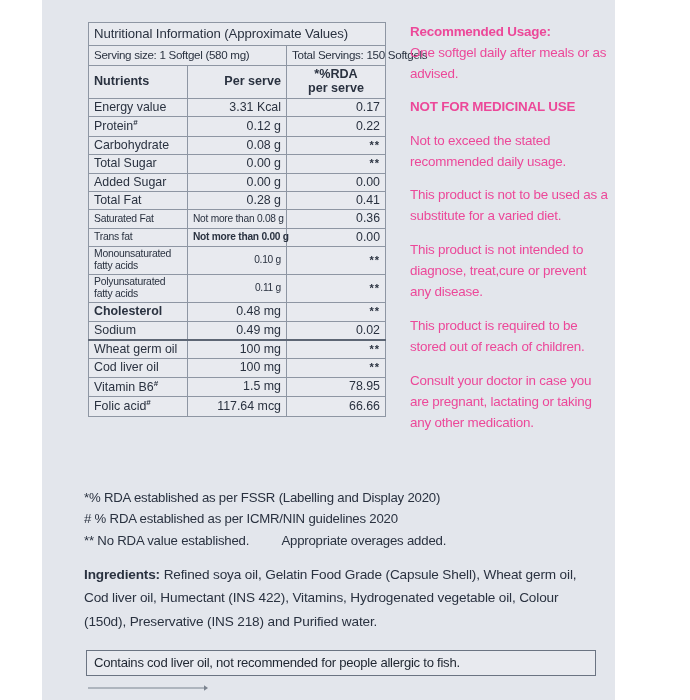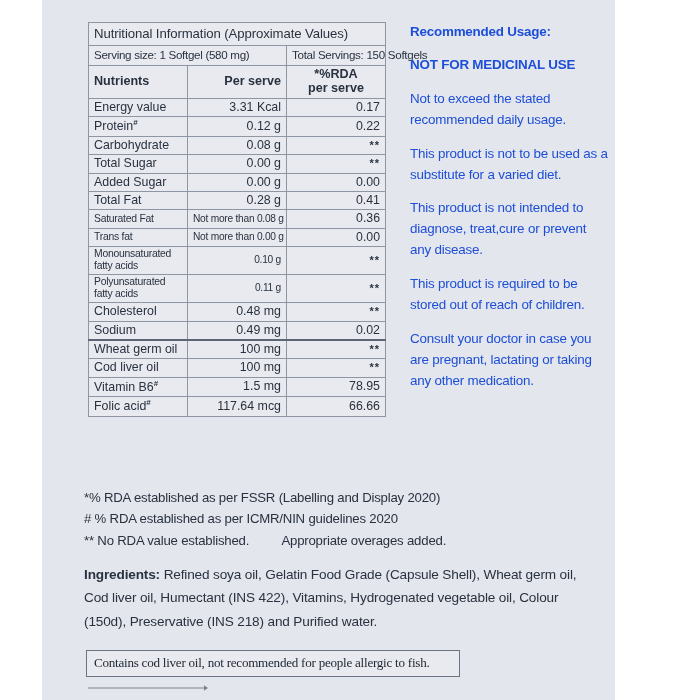--- a/index.html
+++ b/index.html
@@ -134,46 +134,45 @@
     line-height: 1.72;
     letter-spacing: -0.15px;
   }
   .ingredients b { font-weight: bold; }
 
   
   .warn-box {
     position: absolute;
     left: 86px;
     top: 650px;
-    width: 374px;
+    width: 510px;
     padding: 4px 7px 5px 7px;
     border: 1.5px solid #6b7482;
     background: #e8eaef;
     box-sizing: border-box;
     color: #1e2530;
     font-size: 13.1px;
     letter-spacing: -0.25px;
     white-space: nowrap;
-    font-family: Liberation Serif, serif;
   }
   .warn-leader {
     position: absolute;
     left: 88px;
     top: 684px;
     width: 122px;
     height: 8px;
   }
 
   
   .right-col {
     position: absolute;
     left: 410px;
     top: 22px;
     width: 200px;
-    color: #1d4ed8;
+    color: #ec4899;
   }
   .right-col p {
     margin: 0 0 13px 0;
     font-size: 13.4px;
     line-height: 1.56;
     letter-spacing: -0.2px;
   }
   .right-col p.tight { margin-bottom: 12px; }
   .rc-head {
     font-weight: bold;
@@ -245,35 +244,35 @@
               <td class="num" style="width: 100px;">0.28 g</td>
               <td class="rda" style="width: 62px;">0.41</td>
             </tr>
             <tr class="small-row">
               <td style="width: 128px;">Saturated Fat</td>
               <td class="num" style="width: 100px;">Not more than 0.08 g</td>
               <td class="rda" style="width: 62px;">0.36</td>
             </tr>
             <tr class="small-row">
               <td style="width: 128px;">Trans fat</td>
-              <td class="num" style="width: 100px;">Not more than 0.00 g</td>
+              <td class="num" style="width: 100px; font-weight: bold;">Not more than 0.00 g</td>
               <td class="rda" style="width: 62px;">0.00</td>
             </tr>
             <tr class="small-row">
               <td class="tiny-name" style="width: 128px;">Monounsaturated fatty acids</td>
               <td class="num" style="width: 100px;">0.10 g</td>
               <td class="rda" style="width: 62px;"><span class="dots">**</span></td>
             </tr>
             <tr class="small-row">
               <td class="tiny-name" style="width: 128px;">Polyunsaturated fatty acids</td>
               <td class="num" style="width: 100px;">0.11 g</td>
               <td class="rda" style="width: 62px;"><span class="dots">**</span></td>
             </tr>
             <tr>
-              <td style="width: 128px;">Cholesterol</td>
+              <td style="width: 128px; font-weight: bold;">Cholesterol</td>
               <td class="num" style="width: 100px;">0.48 mg</td>
               <td class="rda" style="width: 62px;"><span class="dots">**</span></td>
             </tr>
             <tr>
               <td style="width: 128px;">Sodium</td>
               <td class="num" style="width: 100px;">0.49 mg</td>
               <td class="rda" style="width: 62px;">0.02</td>
             </tr>
             <tr class=" sec-break">
               <td style="width: 128px;">Wheat germ oil</td>
@@ -317,20 +316,21 @@
       <span>Contains cod liver oil, not recommended for people allergic to fish.</span>
     </div>
     <svg class="warn-leader" viewBox="0 0 122 8">
       <line x1="0" y1="4" x2="116" y2="4" stroke="#7b838f" stroke-width="1.2"></line>
       <path d="M116 1.2 L120 4 L116 6.8 Z" fill="#7b838f"></path>
     </svg>
 
     <div class="right-col">
       <p class="tight">
         <span class="rc-head">Recommended Usage:</span>
+        <span>One softgel daily after meals or as advised.</span>
       </p>
       <p class="rc-caps">NOT FOR MEDICINAL USE</p>
       <p>Not to exceed the stated recommended daily usage.</p>
       <p>This product is not to be used as a substitute for a varied diet.</p>
       <p>This product is not intended to diagnose, treat,cure or prevent any disease.</p>
       <p>This product is required to be stored out of reach of children.</p>
       <p>Consult your doctor in case you are pregnant, lactating or taking any other medication.</p>
     </div>
 
   </div>

